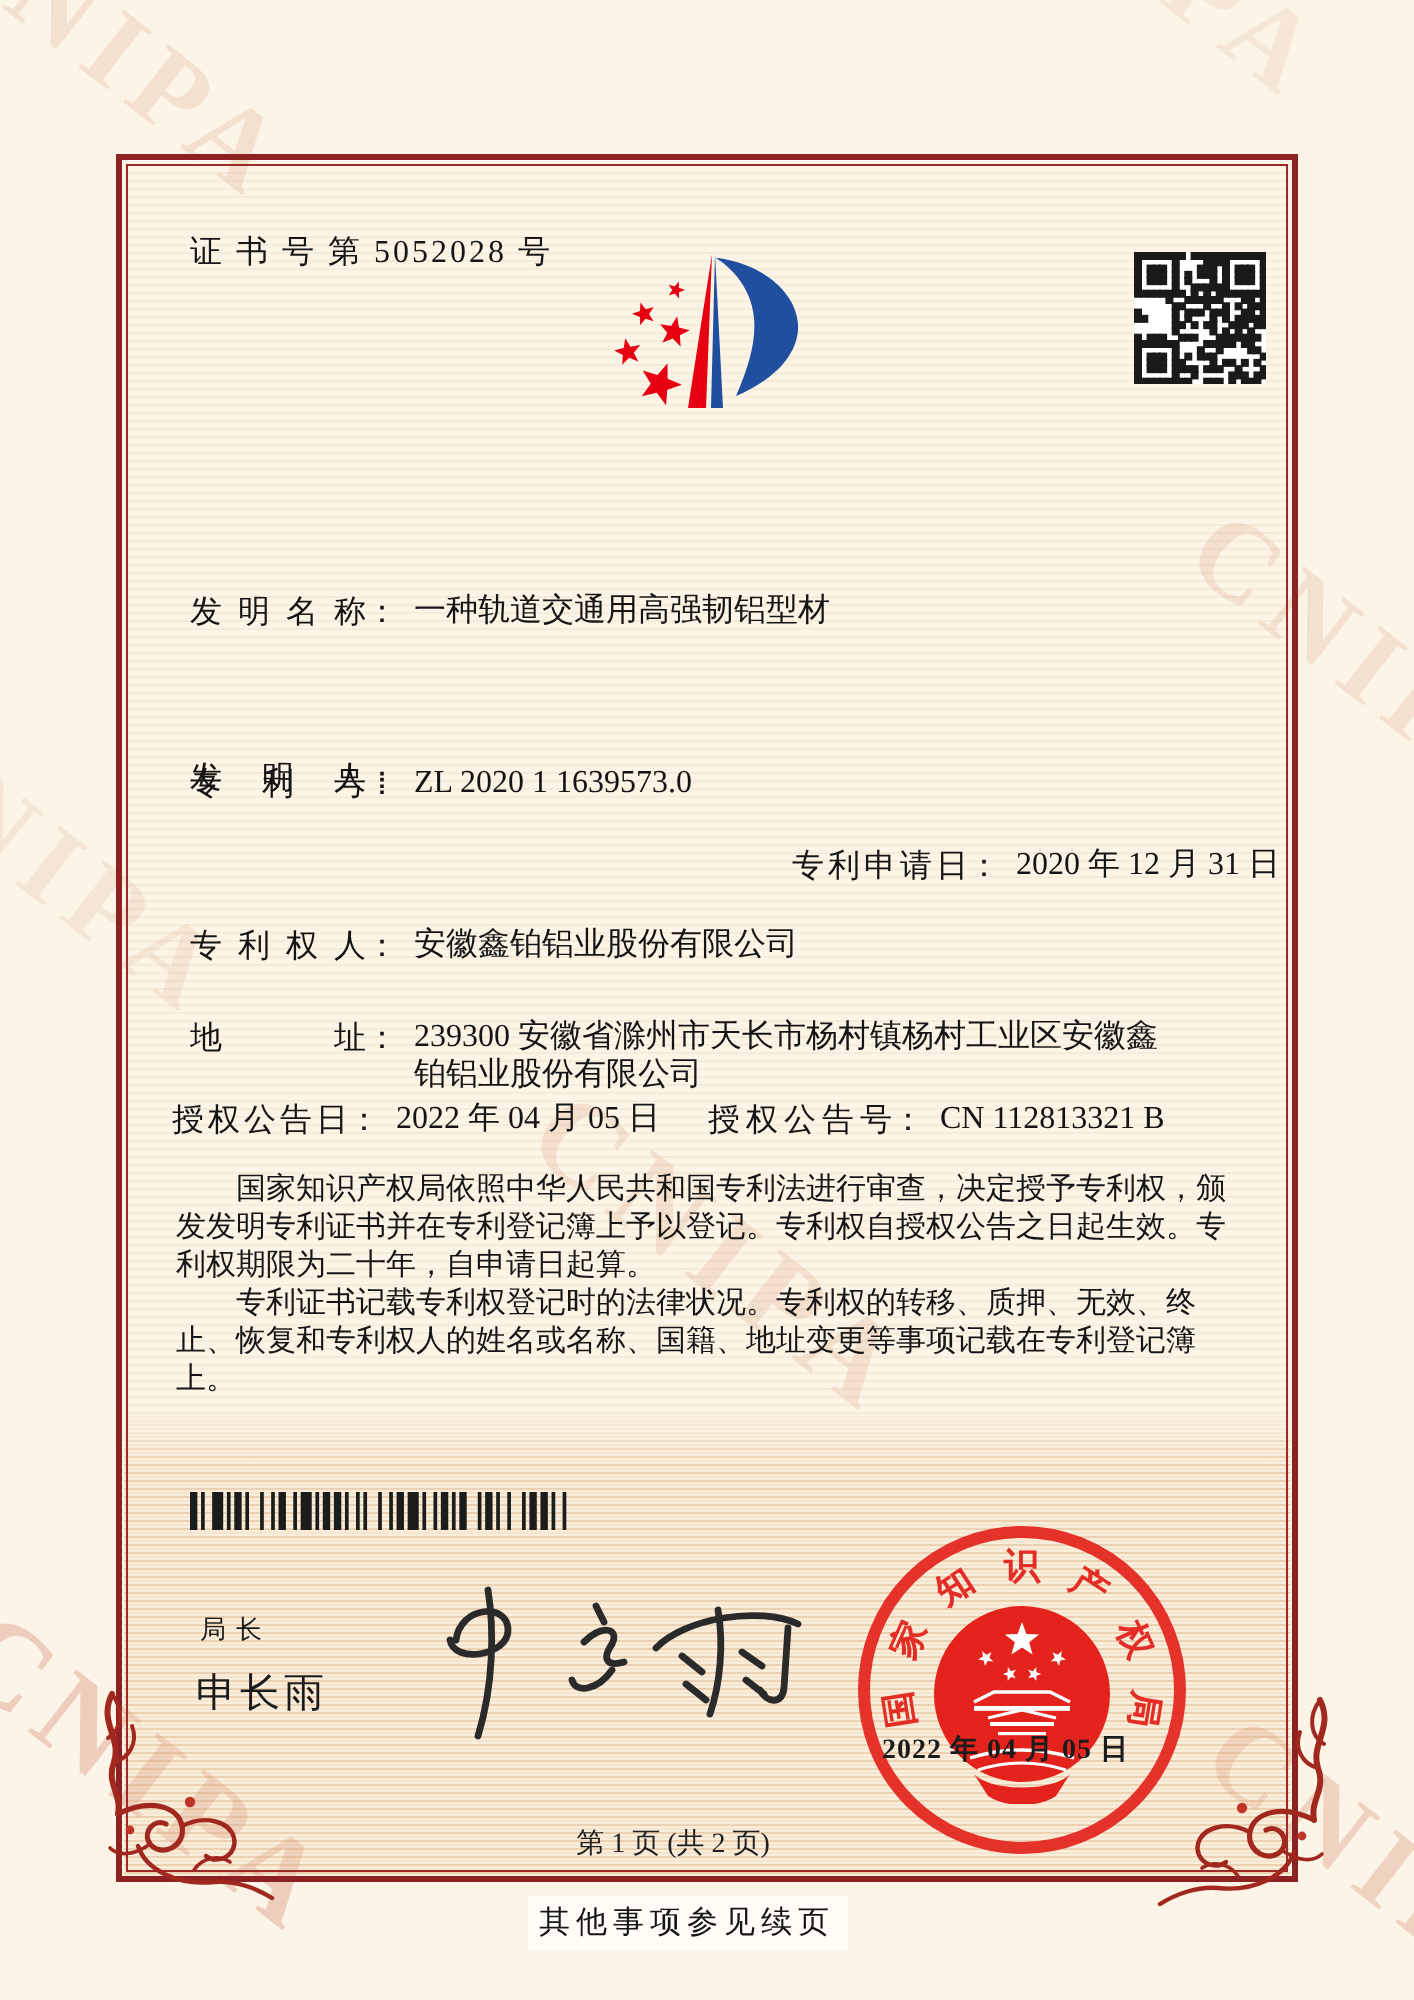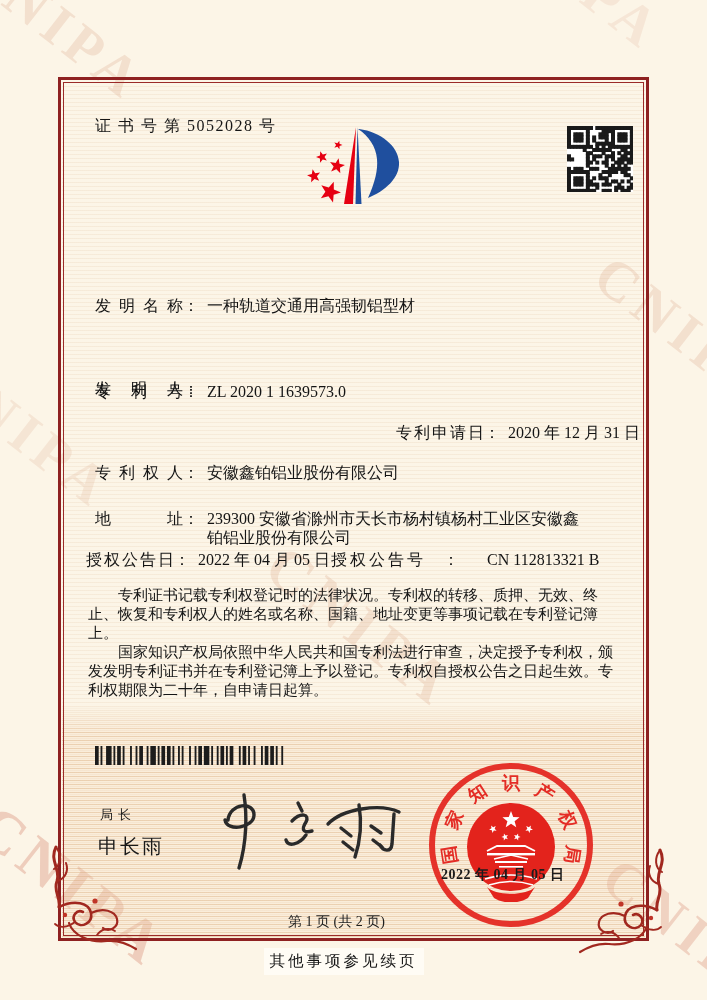--- a/index.html
+++ b/index.html
@@ -39,21 +39,21 @@
   .title{left:58px;top:206px;width:591px;text-align:center;font-size:38px;color:#101010;
          letter-spacing:22px;text-indent:22px;font-weight:500;}
 
   .frow{left:95px;width:545px;font-size:16px;color:#141414;display:flex;align-items:flex-start;}
   .flabel{display:inline-block;width:88px;text-align:justify;text-align-last:justify;flex:none;}
   .fcolon{flex:none;}
   .fvalue{margin-left:8px;line-height:19px;}
   .r1{top:296px;} .r2{top:338px;margin-top:41px;} .r3{top:382px;} .r4{top:423px;justify-content:flex-end;} .r5{top:463px;}
   .r6{top:509px;} .r6 .fvalue{width:376px;}
   .r7{top:550px;left:86px;}
-  .r7 .pair2{position:absolute;left:245px;top:0;display:flex;gap:20px;}
+  .r7 .pair2{position:absolute;left:268px;top:0;display:flex;}
   .r7 .pair2 .flabel{width:92px;}
 
   .paras{left:88px;top:586px;width:537px;font-size:15px;line-height:19px;color:#151515;}
   .paras p{margin:0;text-indent:2em;}
 
   .barcode{left:95px;top:746px;width:190px;height:19px;}
 
   .officer-title{left:100px;top:806px;font-size:13px;letter-spacing:5px;color:#1a1a1a;
                  font-family:"Liberation Sans","DejaVu Sans",sans-serif;}
   .officer-name{left:98px;top:833px;font-size:20px;letter-spacing:2px;color:#1a1a1a;
@@ -391,22 +391,22 @@
       <span class="fcolon">：</span>
     <span class="fvalue">2022 年 04 月 05 日</span>
     <span class="pair2">
       <span class="flabel">授权公告号</span>
         <span class="fcolon">：</span>
       <span class="fvalue">CN 112813321 B</span>
     </span>
   </div>
 
   <div class="abs paras">
+    <p>国家知识产权局依照中华人民共和国专利法进行审查，决定授予专利权，颁发发明专利证书并在专利登记簿上予以登记。专利权自授权公告之日起生效。专利权期限为二十年，自申请日起算。</p>
     <p>专利证书记载专利权登记时的法律状况。专利权的转移、质押、无效、终止、恢复和专利权人的姓名或名称、国籍、地址变更等事项记载在专利登记簿上。</p>
-    <p>国家知识产权局依照中华人民共和国专利法进行审查，决定授予专利权，颁发发明专利证书并在专利登记簿上予以登记。专利权自授权公告之日起生效。专利权期限为二十年，自申请日起算。</p>
   </div>
 
   <div class="abs barcode">
     <svg id="barcode-svg" width="190" height="19" viewBox="0 0 190 19">
         <rect x="0.00" y="0" width="3.69" height="19" fill="#1c1c1c"></rect>
         <rect x="5.53" y="0" width="1.84" height="19" fill="#1c1c1c"></rect>
         <rect x="11.07" y="0" width="5.53" height="19" fill="#1c1c1c"></rect>
         <rect x="18.45" y="0" width="1.84" height="19" fill="#1c1c1c"></rect>
         <rect x="22.14" y="0" width="3.69" height="19" fill="#1c1c1c"></rect>
         <rect x="27.67" y="0" width="1.84" height="19" fill="#1c1c1c"></rect>

